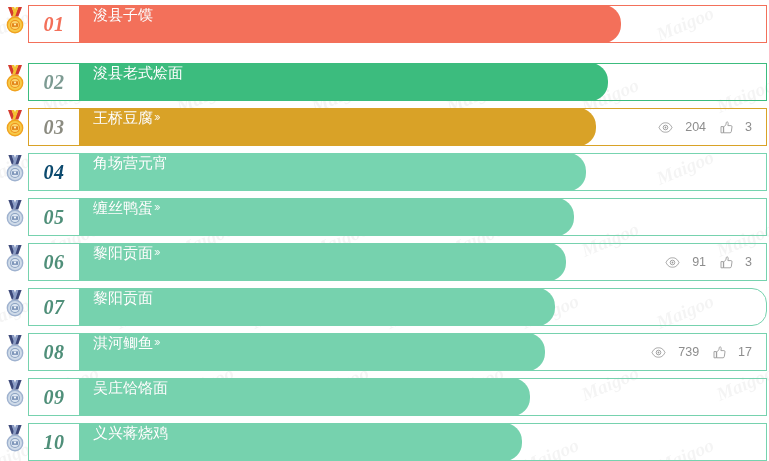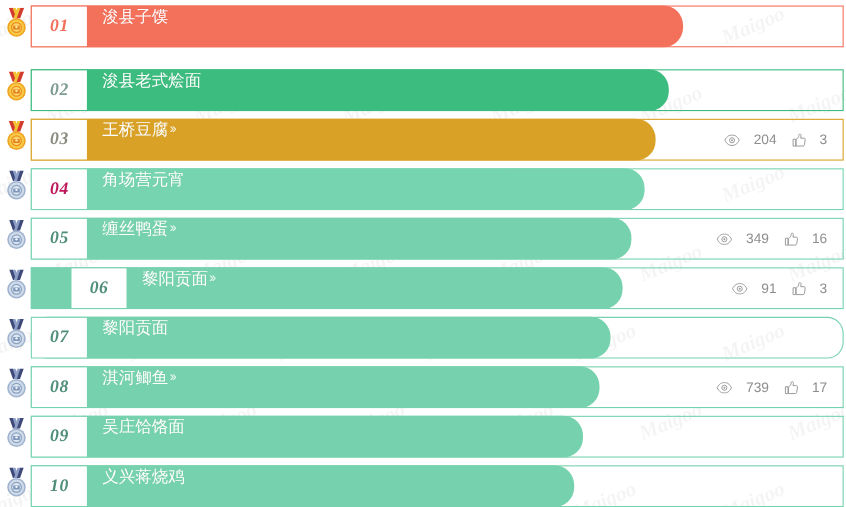--- a/index.html
+++ b/index.html
@@ -75,21 +75,21 @@
     flex: 0 0 50px;
     background: #ffffff;
     display: flex;
     align-items: center;
     justify-content: center;
   }
   .num {
     font-family: "Liberation Serif", "DejaVu Serif", serif;
     font-style: italic;
     font-weight: bold;
-    font-size: 16px;
+    font-size: 20px;
     letter-spacing: 0.5px;
   }
 
   
   .title-wrap {
     position: relative;
     z-index: 3;
     flex: 1 1 auto;
     display: flex;
     padding-left: 14px;
@@ -288,21 +288,21 @@
     <circle cx="12" cy="18" r="8.4" fill="#9fb2cf"></circle>
     <circle cx="12" cy="18" r="7" fill="#cfdbe9"></circle>
     <circle cx="12" cy="18" r="5" fill="#8ba2c2"></circle>
     <circle cx="12" cy="18" r="3.9" fill="#dce6f1"></circle>
     <path d="M9 16.3 h6 v3.6 h-6 z" fill="#7f97ba"></path>
     <circle cx="12" cy="17.6" r="1.1" fill="#f2f6fb"></circle>
   </svg>
         </div>
         <div class="bar" style="background: rgb(119, 212, 176); width: 558px;"></div>
         <div class="num-cell">
-          <span class="num" style="color: #be185d;">04</span>
+          <span class="num" style="color: #0c4a6e;">04</span>
         </div>
         <div class="title-wrap">
           <span class="title">角场营元宵</span>
         </div>
         <div class="stats"></div>
       </div>
       <div class="row" style="border-color: rgb(118, 210, 174);">
         <div class="medal">
   <svg width="24" height="30" viewBox="0 0 24 30" xmlns="http://www.w3.org/2000/svg">
     <path d="M5.4 0 h3.4 l4 9.5 h-4 z" fill="#3e4a7a"></path>
@@ -316,154 +316,133 @@
     <path d="M9 16.3 h6 v3.6 h-6 z" fill="#7f97ba"></path>
     <circle cx="12" cy="17.6" r="1.1" fill="#f2f6fb"></circle>
   </svg>
         </div>
         <div class="bar" style="background: rgb(118, 210, 174); width: 546px;"></div>
         <div class="num-cell">
           <span class="num" style="color: rgb(79, 143, 121);">05</span>
         </div>
         <div class="title-wrap">
           <span class="title">缠丝鸭蛋</span>
+          <span class="arrows">››</span>
+        </div>
+      </div>
+      <div class="row" style="border-color: rgb(118, 210, 174);">
+        <div class="medal">
+  <svg width="24" height="30" viewBox="0 0 24 30" xmlns="http://www.w3.org/2000/svg">
+    <path d="M5.4 0 h3.4 l4 9.5 h-4 z" fill="#3e4a7a"></path>
+    <path d="M8.6 0 h2.4 l3.4 9.5 h-2.8 z" fill="#8d9ec6"></path>
+    <path d="M18.6 0 h-3.4 l-4 9.5 h4 z" fill="#3e4a7a"></path>
+    <path d="M15.4 0 h-2.4 l-3.4 9.5 h2.8 z" fill="#8d9ec6"></path>
+    <circle cx="12" cy="18" r="8.4" fill="#9fb2cf"></circle>
+    <circle cx="12" cy="18" r="7" fill="#cfdbe9"></circle>
+    <circle cx="12" cy="18" r="5" fill="#8ba2c2"></circle>
+    <circle cx="12" cy="18" r="3.9" fill="#dce6f1"></circle>
+    <path d="M9 16.3 h6 v3.6 h-6 z" fill="#7f97ba"></path>
+    <circle cx="12" cy="17.6" r="1.1" fill="#f2f6fb"></circle>
+  </svg>
+        </div>
+        <div class="bar" style="background: rgb(118, 210, 174); width: 538px;"></div>
+        <div class="num-cell">
+          <span class="num" style="color: rgb(79, 143, 121);">06</span>
+        </div>
+        <div class="title-wrap">
+          <span class="title">黎阳贡面</span>
           <span class="arrows">››</span>
         </div>
         <div class="stats">
           <div class="stat">
             <span>
               <svg width="15" height="11" viewBox="0 0 15 11" fill="none" xmlns="http://www.w3.org/2000/svg">
     <path d="M1 5.5 C3 1.6 5 0.8 7.5 0.8 C10 0.8 12 1.6 14 5.5 C12 9.4 10 10.2 7.5 10.2 C5 10.2 3 9.4 1 5.5 Z" stroke="#9a9a9a" stroke-width="0.9"></path>
     <circle cx="7.5" cy="5.5" r="2.3" stroke="#9a9a9a" stroke-width="0.9"></circle>
     <circle cx="7.5" cy="5.5" r="0.9" fill="#9a9a9a"></circle>
   </svg>
             </span>
-            <span class="val">349</span>
+            <span class="val">91</span>
           </div>
           <div class="stat">
             <span>
               <svg width="13" height="13" viewBox="0 0 13 13" fill="none" xmlns="http://www.w3.org/2000/svg">
     <path d="M1 5.6 h2.4 v6.2 H1 z" stroke="#9a9a9a" stroke-width="0.9"></path>
     <path d="M3.7 5.8 C5.1 5.2 6.2 3.6 6.2 2.1 C6.2 1.2 6.7 0.8 7.3 0.9 C8 1 8.3 1.7 8.2 2.6 L7.9 4.6 h3 C11.6 4.6 12.1 5.1 12 5.8 L11.3 10.6 C11.2 11.3 10.7 11.8 10 11.8 H3.7 z" stroke="#9a9a9a" stroke-width="0.9" stroke-linejoin="round"></path>
   </svg>
             </span>
-            <span class="val">16</span>
-          </div>
-        </div>
-      </div>
-      <div class="row" style="border-color: rgb(118, 210, 174); padding-left: 36px;">
-        <div class="medal">
-  <svg width="24" height="30" viewBox="0 0 24 30" xmlns="http://www.w3.org/2000/svg">
-    <path d="M5.4 0 h3.4 l4 9.5 h-4 z" fill="#3e4a7a"></path>
-    <path d="M8.6 0 h2.4 l3.4 9.5 h-2.8 z" fill="#8d9ec6"></path>
-    <path d="M18.6 0 h-3.4 l-4 9.5 h4 z" fill="#3e4a7a"></path>
-    <path d="M15.4 0 h-2.4 l-3.4 9.5 h2.8 z" fill="#8d9ec6"></path>
-    <circle cx="12" cy="18" r="8.4" fill="#9fb2cf"></circle>
-    <circle cx="12" cy="18" r="7" fill="#cfdbe9"></circle>
-    <circle cx="12" cy="18" r="5" fill="#8ba2c2"></circle>
-    <circle cx="12" cy="18" r="3.9" fill="#dce6f1"></circle>
-    <path d="M9 16.3 h6 v3.6 h-6 z" fill="#7f97ba"></path>
-    <circle cx="12" cy="17.6" r="1.1" fill="#f2f6fb"></circle>
-  </svg>
-        </div>
-        <div class="bar" style="background: rgb(118, 210, 174); width: 538px;"></div>
-        <div class="num-cell">
-          <span class="num" style="color: rgb(79, 143, 121);">06</span>
+            <span class="val">3</span>
+          </div>
+        </div>
+      </div>
+      <div class="row" style="border-color: rgb(118, 210, 174); border-radius: 15px;">
+        <div class="medal">
+  <svg width="24" height="30" viewBox="0 0 24 30" xmlns="http://www.w3.org/2000/svg">
+    <path d="M5.4 0 h3.4 l4 9.5 h-4 z" fill="#3e4a7a"></path>
+    <path d="M8.6 0 h2.4 l3.4 9.5 h-2.8 z" fill="#8d9ec6"></path>
+    <path d="M18.6 0 h-3.4 l-4 9.5 h4 z" fill="#3e4a7a"></path>
+    <path d="M15.4 0 h-2.4 l-3.4 9.5 h2.8 z" fill="#8d9ec6"></path>
+    <circle cx="12" cy="18" r="8.4" fill="#9fb2cf"></circle>
+    <circle cx="12" cy="18" r="7" fill="#cfdbe9"></circle>
+    <circle cx="12" cy="18" r="5" fill="#8ba2c2"></circle>
+    <circle cx="12" cy="18" r="3.9" fill="#dce6f1"></circle>
+    <path d="M9 16.3 h6 v3.6 h-6 z" fill="#7f97ba"></path>
+    <circle cx="12" cy="17.6" r="1.1" fill="#f2f6fb"></circle>
+  </svg>
+        </div>
+        <div class="bar" style="background: rgb(118, 210, 174); width: 527px;"></div>
+        <div class="num-cell">
+          <span class="num" style="color: rgb(79, 143, 121);">07</span>
         </div>
         <div class="title-wrap">
           <span class="title">黎阳贡面</span>
+        </div>
+        <div class="stats"></div>
+      </div>
+      <div class="row" style="border-color: rgb(118, 210, 174);">
+        <div class="medal">
+  <svg width="24" height="30" viewBox="0 0 24 30" xmlns="http://www.w3.org/2000/svg">
+    <path d="M5.4 0 h3.4 l4 9.5 h-4 z" fill="#3e4a7a"></path>
+    <path d="M8.6 0 h2.4 l3.4 9.5 h-2.8 z" fill="#8d9ec6"></path>
+    <path d="M18.6 0 h-3.4 l-4 9.5 h4 z" fill="#3e4a7a"></path>
+    <path d="M15.4 0 h-2.4 l-3.4 9.5 h2.8 z" fill="#8d9ec6"></path>
+    <circle cx="12" cy="18" r="8.4" fill="#9fb2cf"></circle>
+    <circle cx="12" cy="18" r="7" fill="#cfdbe9"></circle>
+    <circle cx="12" cy="18" r="5" fill="#8ba2c2"></circle>
+    <circle cx="12" cy="18" r="3.9" fill="#dce6f1"></circle>
+    <path d="M9 16.3 h6 v3.6 h-6 z" fill="#7f97ba"></path>
+    <circle cx="12" cy="17.6" r="1.1" fill="#f2f6fb"></circle>
+  </svg>
+        </div>
+        <div class="bar" style="background: rgb(118, 210, 174); width: 517px;"></div>
+        <div class="num-cell">
+          <span class="num" style="color: rgb(79, 143, 121);">08</span>
+        </div>
+        <div class="title-wrap">
+          <span class="title">淇河鲫鱼</span>
           <span class="arrows">››</span>
         </div>
         <div class="stats">
           <div class="stat">
             <span>
               <svg width="15" height="11" viewBox="0 0 15 11" fill="none" xmlns="http://www.w3.org/2000/svg">
     <path d="M1 5.5 C3 1.6 5 0.8 7.5 0.8 C10 0.8 12 1.6 14 5.5 C12 9.4 10 10.2 7.5 10.2 C5 10.2 3 9.4 1 5.5 Z" stroke="#9a9a9a" stroke-width="0.9"></path>
     <circle cx="7.5" cy="5.5" r="2.3" stroke="#9a9a9a" stroke-width="0.9"></circle>
     <circle cx="7.5" cy="5.5" r="0.9" fill="#9a9a9a"></circle>
   </svg>
             </span>
-            <span class="val">91</span>
+            <span class="val">739</span>
           </div>
           <div class="stat">
             <span>
               <svg width="13" height="13" viewBox="0 0 13 13" fill="none" xmlns="http://www.w3.org/2000/svg">
     <path d="M1 5.6 h2.4 v6.2 H1 z" stroke="#9a9a9a" stroke-width="0.9"></path>
     <path d="M3.7 5.8 C5.1 5.2 6.2 3.6 6.2 2.1 C6.2 1.2 6.7 0.8 7.3 0.9 C8 1 8.3 1.7 8.2 2.6 L7.9 4.6 h3 C11.6 4.6 12.1 5.1 12 5.8 L11.3 10.6 C11.2 11.3 10.7 11.8 10 11.8 H3.7 z" stroke="#9a9a9a" stroke-width="0.9" stroke-linejoin="round"></path>
   </svg>
             </span>
-            <span class="val">3</span>
-          </div>
-        </div>
-      </div>
-      <div class="row" style="border-color: rgb(118, 210, 174); border-radius: 15px;">
-        <div class="medal">
-  <svg width="24" height="30" viewBox="0 0 24 30" xmlns="http://www.w3.org/2000/svg">
-    <path d="M5.4 0 h3.4 l4 9.5 h-4 z" fill="#3e4a7a"></path>
-    <path d="M8.6 0 h2.4 l3.4 9.5 h-2.8 z" fill="#8d9ec6"></path>
-    <path d="M18.6 0 h-3.4 l-4 9.5 h4 z" fill="#3e4a7a"></path>
-    <path d="M15.4 0 h-2.4 l-3.4 9.5 h2.8 z" fill="#8d9ec6"></path>
-    <circle cx="12" cy="18" r="8.4" fill="#9fb2cf"></circle>
-    <circle cx="12" cy="18" r="7" fill="#cfdbe9"></circle>
-    <circle cx="12" cy="18" r="5" fill="#8ba2c2"></circle>
-    <circle cx="12" cy="18" r="3.9" fill="#dce6f1"></circle>
-    <path d="M9 16.3 h6 v3.6 h-6 z" fill="#7f97ba"></path>
-    <circle cx="12" cy="17.6" r="1.1" fill="#f2f6fb"></circle>
-  </svg>
-        </div>
-        <div class="bar" style="background: rgb(118, 210, 174); width: 527px;"></div>
-        <div class="num-cell">
-          <span class="num" style="color: rgb(79, 143, 121);">07</span>
-        </div>
-        <div class="title-wrap">
-          <span class="title">黎阳贡面</span>
-        </div>
-        <div class="stats"></div>
-      </div>
-      <div class="row" style="border-color: rgb(118, 210, 174);">
-        <div class="medal">
-  <svg width="24" height="30" viewBox="0 0 24 30" xmlns="http://www.w3.org/2000/svg">
-    <path d="M5.4 0 h3.4 l4 9.5 h-4 z" fill="#3e4a7a"></path>
-    <path d="M8.6 0 h2.4 l3.4 9.5 h-2.8 z" fill="#8d9ec6"></path>
-    <path d="M18.6 0 h-3.4 l-4 9.5 h4 z" fill="#3e4a7a"></path>
-    <path d="M15.4 0 h-2.4 l-3.4 9.5 h2.8 z" fill="#8d9ec6"></path>
-    <circle cx="12" cy="18" r="8.4" fill="#9fb2cf"></circle>
-    <circle cx="12" cy="18" r="7" fill="#cfdbe9"></circle>
-    <circle cx="12" cy="18" r="5" fill="#8ba2c2"></circle>
-    <circle cx="12" cy="18" r="3.9" fill="#dce6f1"></circle>
-    <path d="M9 16.3 h6 v3.6 h-6 z" fill="#7f97ba"></path>
-    <circle cx="12" cy="17.6" r="1.1" fill="#f2f6fb"></circle>
-  </svg>
-        </div>
-        <div class="bar" style="background: rgb(118, 210, 174); width: 517px;"></div>
-        <div class="num-cell">
-          <span class="num" style="color: rgb(79, 143, 121);">08</span>
-        </div>
-        <div class="title-wrap">
-          <span class="title">淇河鲫鱼</span>
-          <span class="arrows">››</span>
-        </div>
-        <div class="stats">
-          <div class="stat">
-            <span>
-              <svg width="15" height="11" viewBox="0 0 15 11" fill="none" xmlns="http://www.w3.org/2000/svg">
-    <path d="M1 5.5 C3 1.6 5 0.8 7.5 0.8 C10 0.8 12 1.6 14 5.5 C12 9.4 10 10.2 7.5 10.2 C5 10.2 3 9.4 1 5.5 Z" stroke="#9a9a9a" stroke-width="0.9"></path>
-    <circle cx="7.5" cy="5.5" r="2.3" stroke="#9a9a9a" stroke-width="0.9"></circle>
-    <circle cx="7.5" cy="5.5" r="0.9" fill="#9a9a9a"></circle>
-  </svg>
-            </span>
-            <span class="val">739</span>
-          </div>
-          <div class="stat">
-            <span>
-              <svg width="13" height="13" viewBox="0 0 13 13" fill="none" xmlns="http://www.w3.org/2000/svg">
-    <path d="M1 5.6 h2.4 v6.2 H1 z" stroke="#9a9a9a" stroke-width="0.9"></path>
-    <path d="M3.7 5.8 C5.1 5.2 6.2 3.6 6.2 2.1 C6.2 1.2 6.7 0.8 7.3 0.9 C8 1 8.3 1.7 8.2 2.6 L7.9 4.6 h3 C11.6 4.6 12.1 5.1 12 5.8 L11.3 10.6 C11.2 11.3 10.7 11.8 10 11.8 H3.7 z" stroke="#9a9a9a" stroke-width="0.9" stroke-linejoin="round"></path>
-  </svg>
-            </span>
             <span class="val">17</span>
           </div>
         </div>
       </div>
       <div class="row" style="border-color: rgb(118, 210, 174);">
         <div class="medal">
   <svg width="24" height="30" viewBox="0 0 24 30" xmlns="http://www.w3.org/2000/svg">
     <path d="M5.4 0 h3.4 l4 9.5 h-4 z" fill="#3e4a7a"></path>
     <path d="M8.6 0 h2.4 l3.4 9.5 h-2.8 z" fill="#8d9ec6"></path>
     <path d="M18.6 0 h-3.4 l-4 9.5 h4 z" fill="#3e4a7a"></path>

